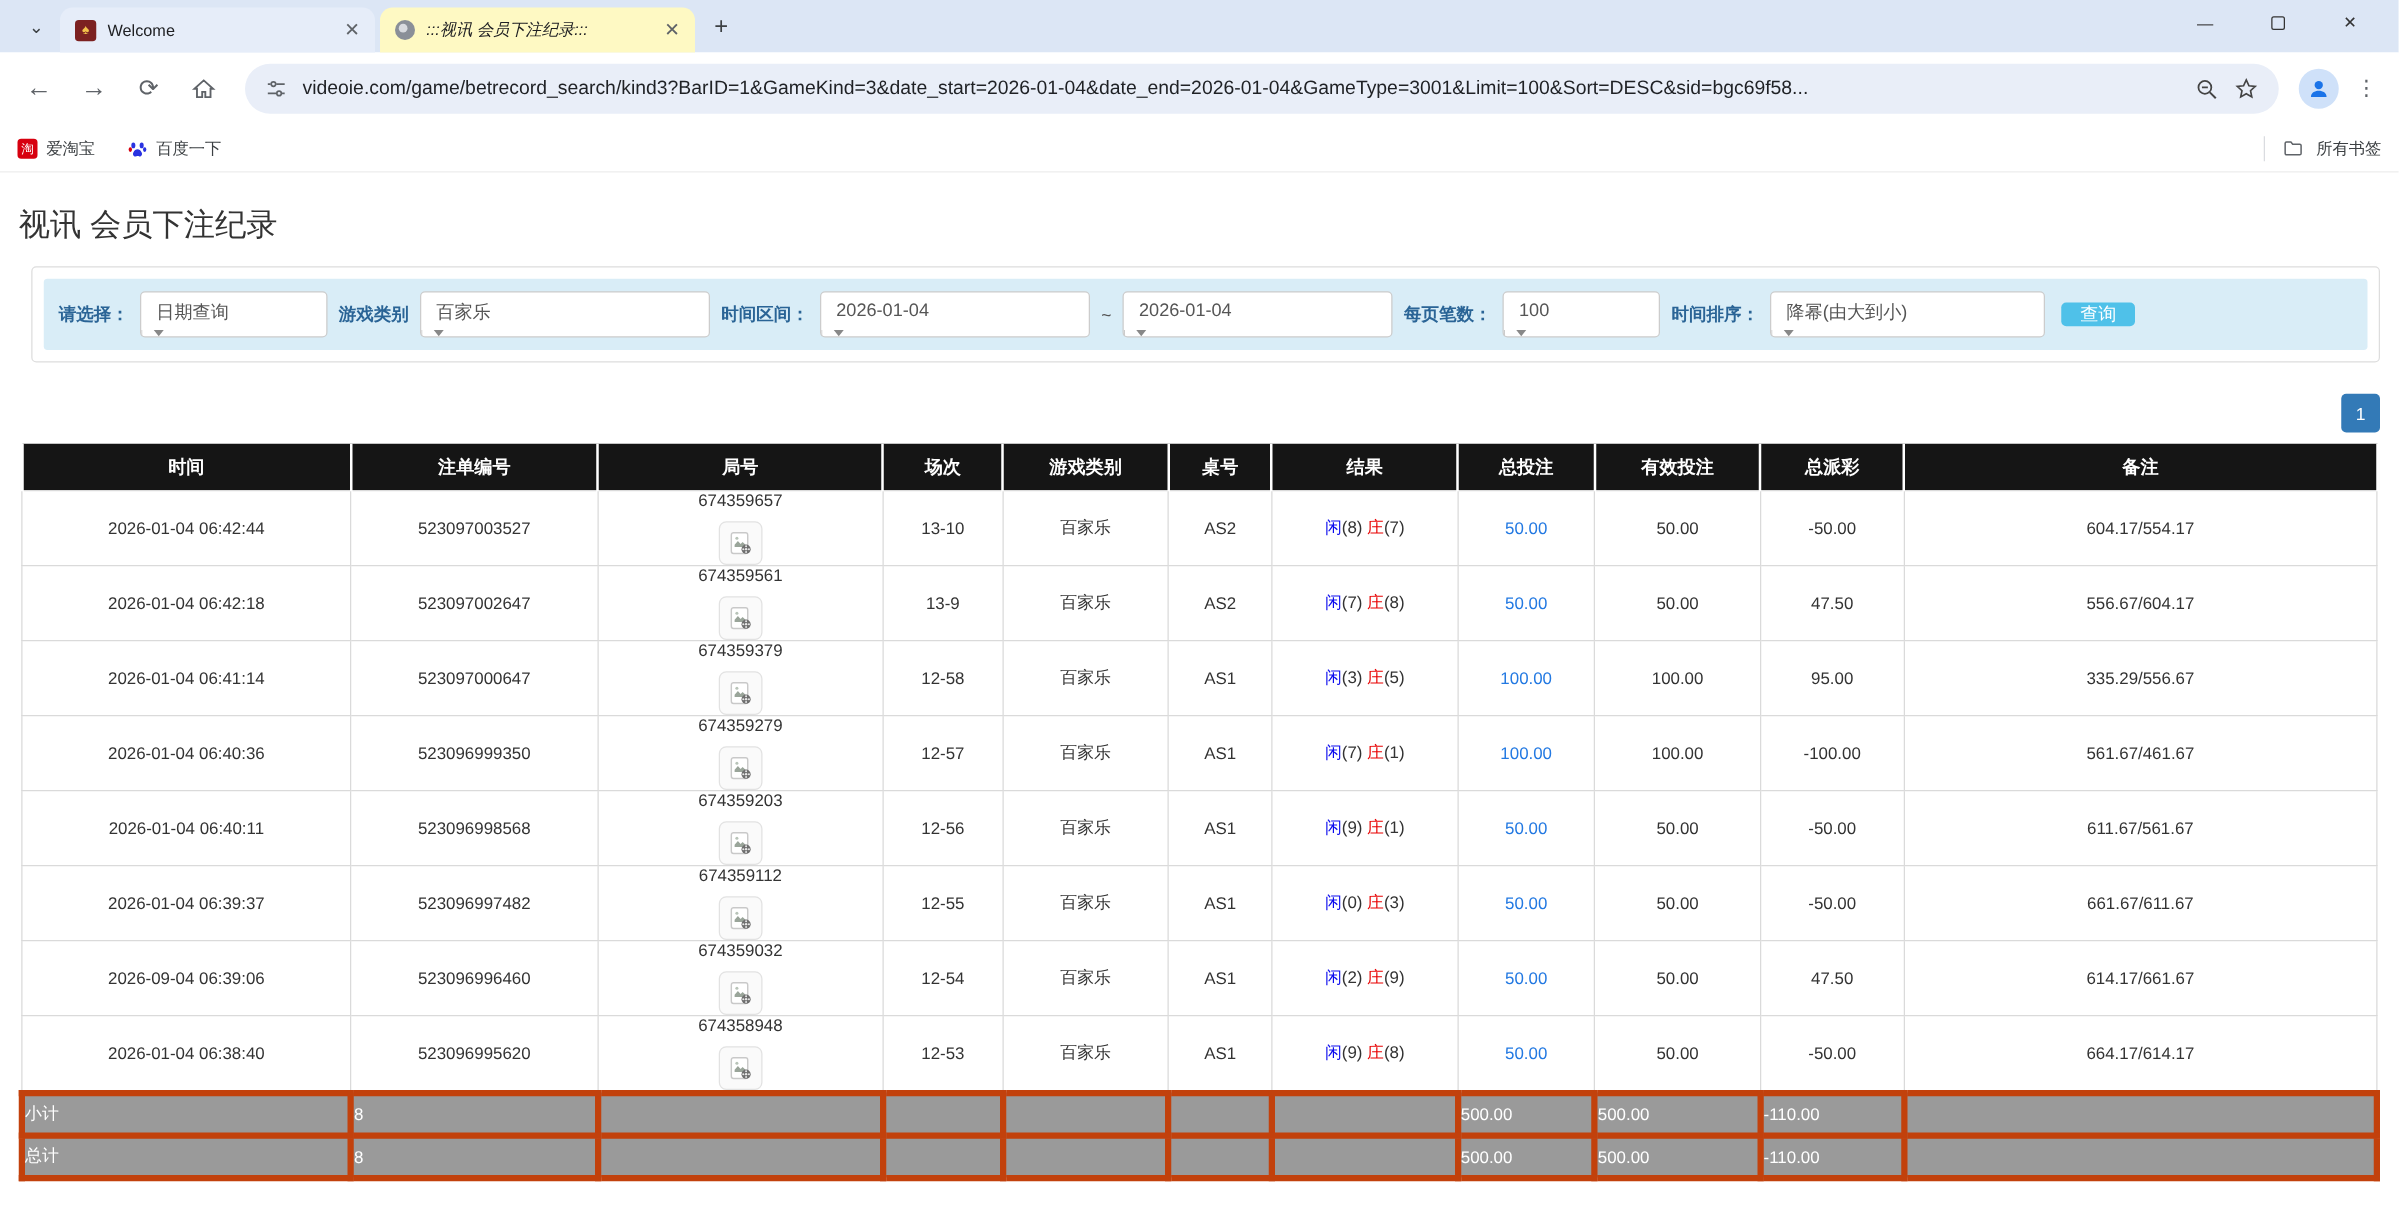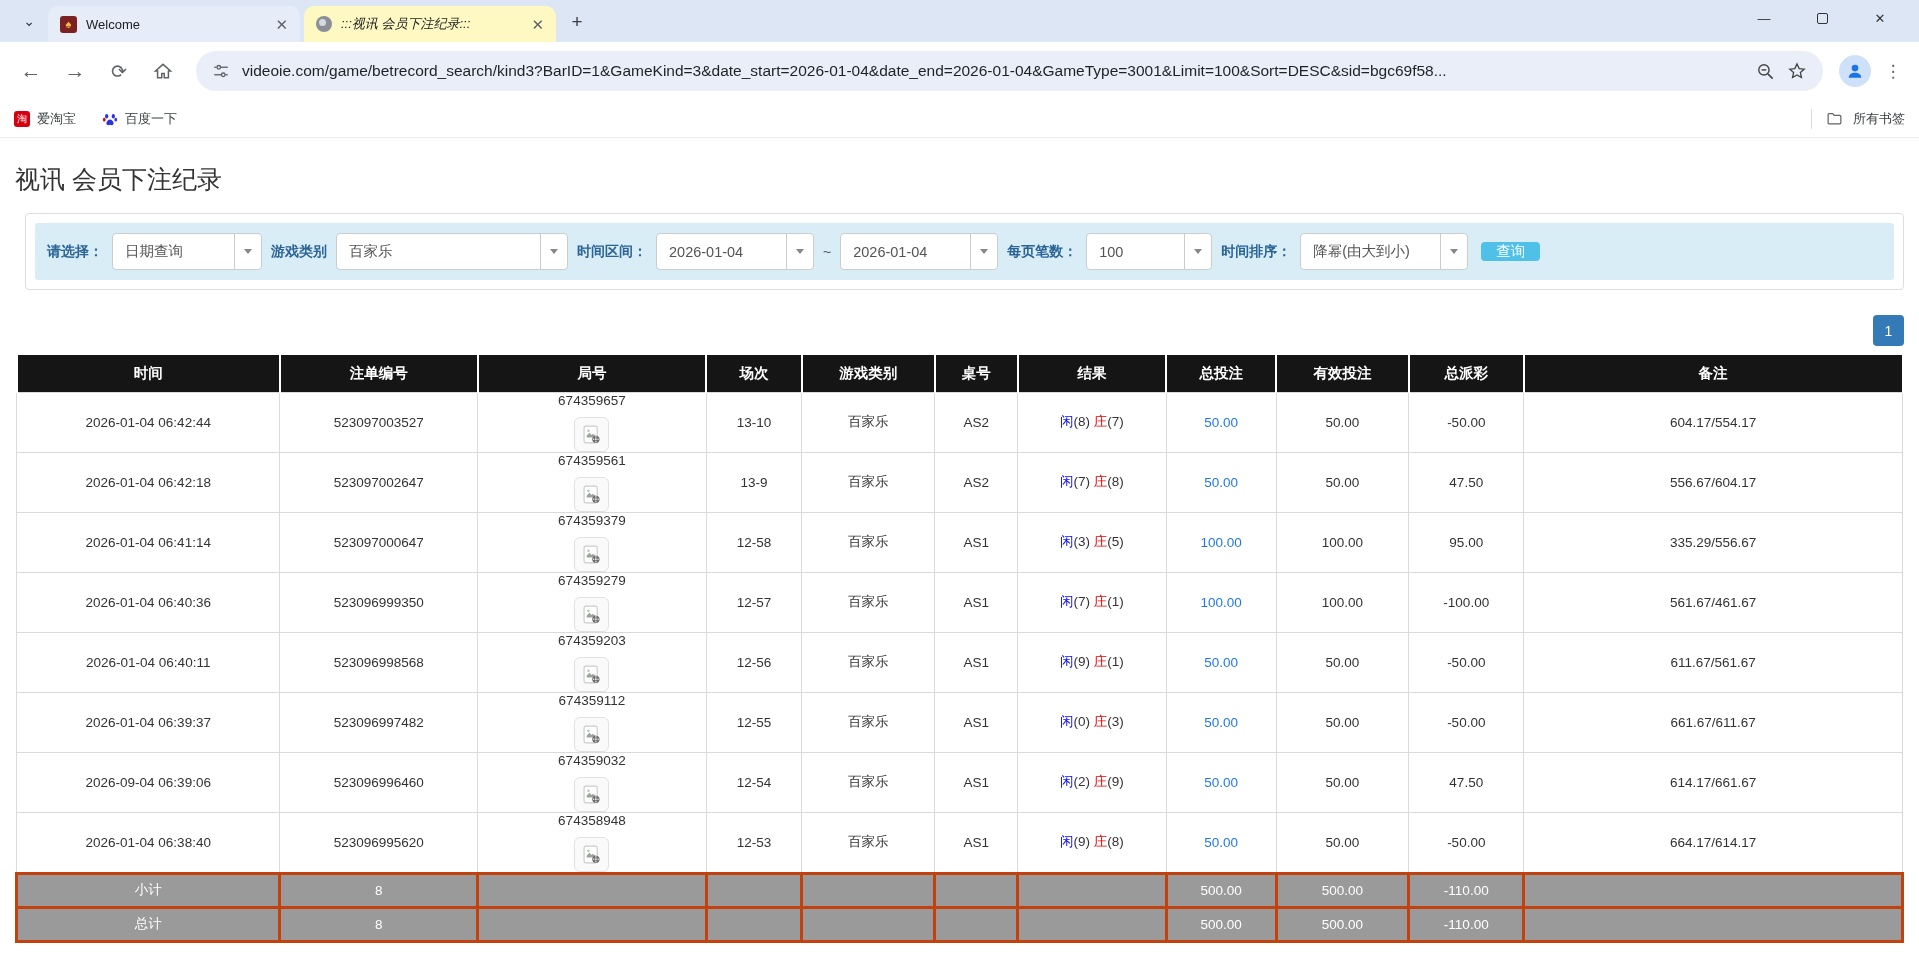--- a/index.html
+++ b/index.html
@@ -45,45 +45,45 @@
   .bm-right { margin-left:auto; display:flex; align-items:center; gap:10px; }
   .bm-divider { width:1px; height:20px; background:#dadce0; margin-right:4px; }
 
   
   .page { padding:0 15px; }
   .page-title { font-size:25px; font-weight:500; color:#333; margin-top:25px; }
 
   .filter-panel { margin-top:17px; border:1px solid #ddd; border-radius:4px; padding:9px; background:#fff;margin-left:10px; }
   .filter-bar { background:#d9edf7; border-radius:3px; padding:10px 12px; display:flex; align-items:center; gap:9px; }
   .flabel { color:#2a6496; font-weight:bold; font-size:14px; white-space:nowrap; }
-  .selectbox { height:37px; background:#fff; border:1px solid #ccc; border-radius:4px; display:flex; align-items:stretch; }
+  .selectbox { height:37px; background:#fff; border:1px solid #ccc; border-radius:4px; display:flex; align-items:stretch;flex-direction:column; }
   .selectbox .sel-val { padding:0 12px; font-size:14.5px; color:#555; flex:1; display:flex; align-items:center; white-space:nowrap; overflow:hidden; }
   .selectbox .sel-arrow { width:27px; border-left:1px solid #ccc; display:flex; align-items:center; justify-content:center; border-radius:0 4px 4px 0; }
   .tri-down { width:0; height:0; border-left:4px solid transparent; border-right:4px solid transparent; border-top:5px solid #888; }
-  .w-select { width:150px; } .w-game { width:232px; } .w-date { width:158px; } .w-per { width:126px; } .w-sort { width:168px; }
+  .w-select { width:150px; } .w-game { width:232px; } .w-date { width:216px; } .w-per { width:126px; } .w-sort { width:220px; }
   .tilde { color:#555; font-size:14px; }
   .search-btn { height:19px; padding:0 15px; background:#4fc1e9; color:#fff; border:none; border-radius:4px;
     font-size:14.5px; margin-left:4px; cursor:pointer; }
 
   .info-bar { margin-top:4px; background:#dff0d8; border:1px solid #d6e9c6; border-radius:4px; height:53px;
     display:flex; align-items:center; justify-content:space-between; padding:0 25px; font-size:14.5px; }
   .info-left { color:#3c763d; }
   .info-right { color:#fe0000; }
 
   .pagination-row { display:flex; justify-content:flex-end; margin-top:25px; }
   .page-btn { min-width:31px; height:31px; background:#337ab7; color:#fff; border-radius:4px;
     display:flex; align-items:center; justify-content:center; font-size:14px; }
 
   table.bets { width:100%; border-collapse:collapse; table-layout:fixed; margin-top:9px; }
   table.bets thead th { background:#151515; color:#fff; font-size:14.5px; font-weight:bold; height:37px;
     border-left:2px solid #fff; border-right:2px solid #fff; }
   table.bets tbody td { height:54px; text-align:center; font-size:13.5px; color:#333;
     border:1px solid #dadada; background:#fff; }
-  table.bets tfoot td { background:#9a9a9a; color:#fff; height:34px; border:3px solid #c2410c;
-    font-size:13.5px; text-align:center; }
+  table.bets tfoot td { background:#9a9a9a; color:#fff; height:34px; border:5px solid #c2410c;
+    font-size:13.5px; text-align:left; }
   .link { color:#2379e2; cursor:pointer; }
   .neg { color:#fe0000; }
   .res-b { color:#0b0bee; }
   .res-r { color:#e80000; }
   .round-wrap { display:flex; align-items:center; justify-content:center; gap:9px;flex-direction:column; }
   .replay-btn { width:35px; height:35px; border:1px solid #e2e2e2; border-radius:6px; background:#fafafa;
     display:flex; align-items:center; justify-content:center; }
 </style>
 </head>
 <body>

